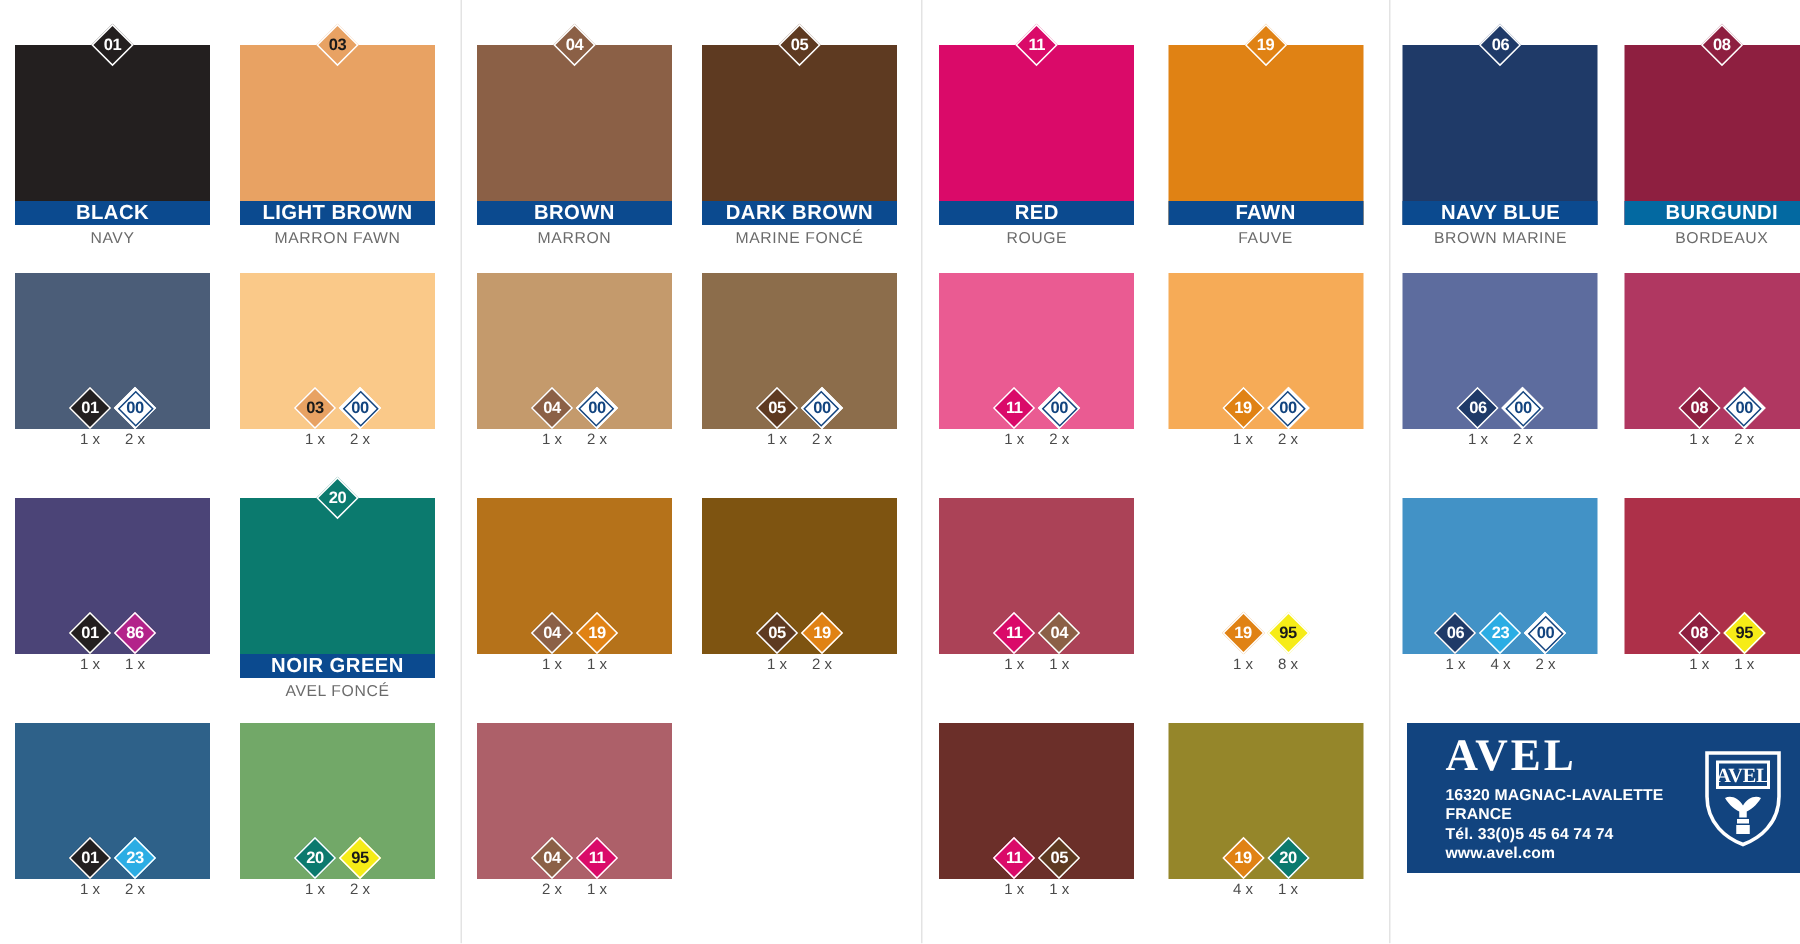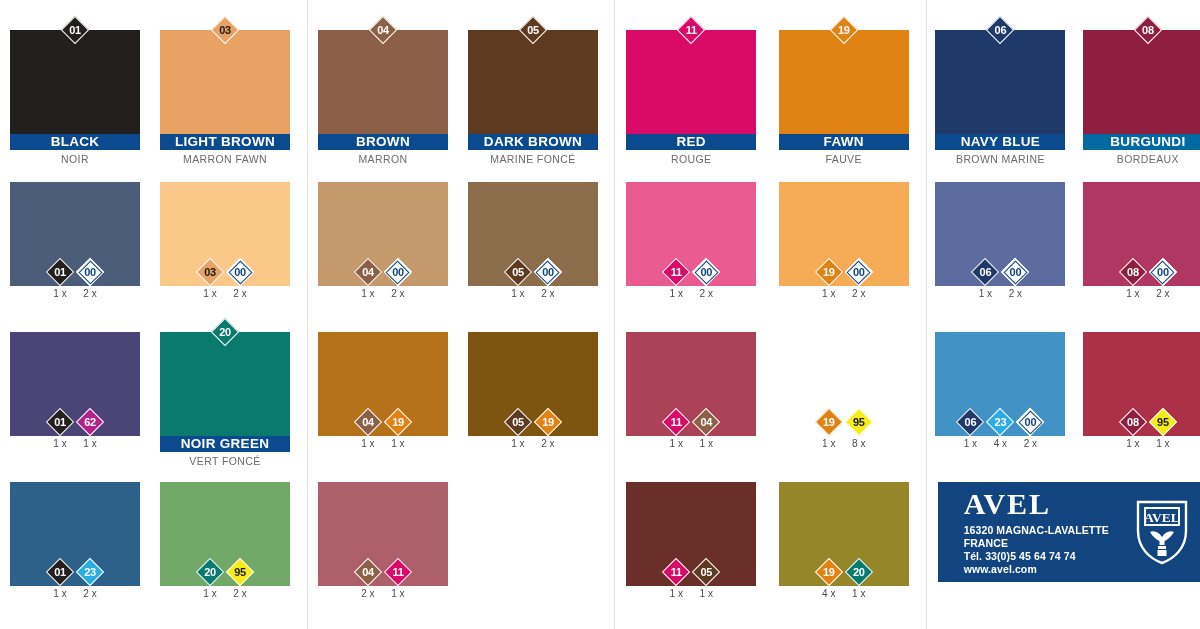--- a/index.html
+++ b/index.html
@@ -150,21 +150,21 @@
 
 <div id="sheet">
     <div class="panel" style="width: 300px;">
       <div class="row" style="position: absolute; left: 0px; top: 30px; width: 300px;">
         <div class="cell">
           <div class="swatch-wrap" style="width: 130px;">
             <div class="swatch" style="height: 120px; background: rgb(35, 31, 31);">
               <div class="badge-top"><span class="dia"><span class="sq" style="background: rgb(35, 31, 31); border-color: rgb(255, 255, 255);"></span><span style="position: absolute; left: 4.5px; top: 4.5px; width: 17px; height: 17px; transform: rotate(45deg); border: none;"></span><span class="num" style="color: rgb(255, 255, 255);">01</span></span></div>
               <div class="band" style="background: rgb(11, 74, 143);">BLACK</div>
             </div>
-            <div class="subname">NOIR</div>
+            <div class="subname">NAVY</div>
           </div>
         </div>
         <div class="cell">
           <div class="swatch-wrap" style="width: 130px;">
             <div class="swatch" style="height: 120px; background: rgb(232, 162, 99);">
               <div class="badge-top"><span class="dia"><span class="sq" style="background: rgb(232, 162, 99); border-color: rgb(255, 255, 255);"></span><span style="position: absolute; left: 4.5px; top: 4.5px; width: 17px; height: 17px; transform: rotate(45deg); border: none;"></span><span class="num" style="color: rgb(26, 26, 26);">03</span></span></div>
               <div class="band" style="background: rgb(11, 74, 143);">LIGHT BROWN</div>
             </div>
             <div class="subname">MARRON FAWN</div>
           </div>
@@ -230,35 +230,35 @@
                     <span class="sq" style="background: rgb(35, 31, 31); border-color: rgb(255, 255, 255);"></span>
                     <span style="position: absolute; left: 4.5px; top: 4.5px; width: 17px; height: 17px; transform: rotate(45deg); border: none;"></span>
                     <span class="num" style="color: rgb(255, 255, 255);">01</span>
                   </span>
                   <div class="ratio">1 x</div>
                 </div>
                 <div class="badge-slot">
                   <span class="dia">
                     <span class="sq" style="background: rgb(179, 35, 138); border-color: rgb(255, 255, 255);"></span>
                     <span style="position: absolute; left: 4.5px; top: 4.5px; width: 17px; height: 17px; transform: rotate(45deg); border: none;"></span>
-                    <span class="num" style="color: rgb(255, 255, 255);">62</span>
+                    <span class="num" style="color: rgb(255, 255, 255);">86</span>
                   </span>
                   <div class="ratio">1 x</div>
                 </div>
               </div>
             </div>
           </div>
         </div>
         <div class="cell">
           <div class="swatch-wrap" style="width: 130px;">
             <div class="swatch" style="height: 120px; background: rgb(11, 122, 110);">
               <div class="badge-top"><span class="dia"><span class="sq" style="background: rgb(11, 122, 110); border-color: rgb(255, 255, 255);"></span><span style="position: absolute; left: 4.5px; top: 4.5px; width: 17px; height: 17px; transform: rotate(45deg); border: none;"></span><span class="num" style="color: rgb(255, 255, 255);">20</span></span></div>
               <div class="band" style="background: rgb(11, 74, 143);">NOIR GREEN</div>
             </div>
-            <div class="subname">VERT FONCÉ</div>
+            <div class="subname">AVEL FONCÉ</div>
           </div>
         </div>
       </div>
       <div class="row" style="position: absolute; left: 0px; top: 482px; width: 300px;">
         <div class="cell">
           <div class="swatch-wrap" style="width: 130px;">
             <div class="swatch" style="height: 104px; background: rgb(46, 97, 137);">
               <div class="badges" style="width: 60px;">
                 <div class="badge-slot">
                   <span class="dia">

